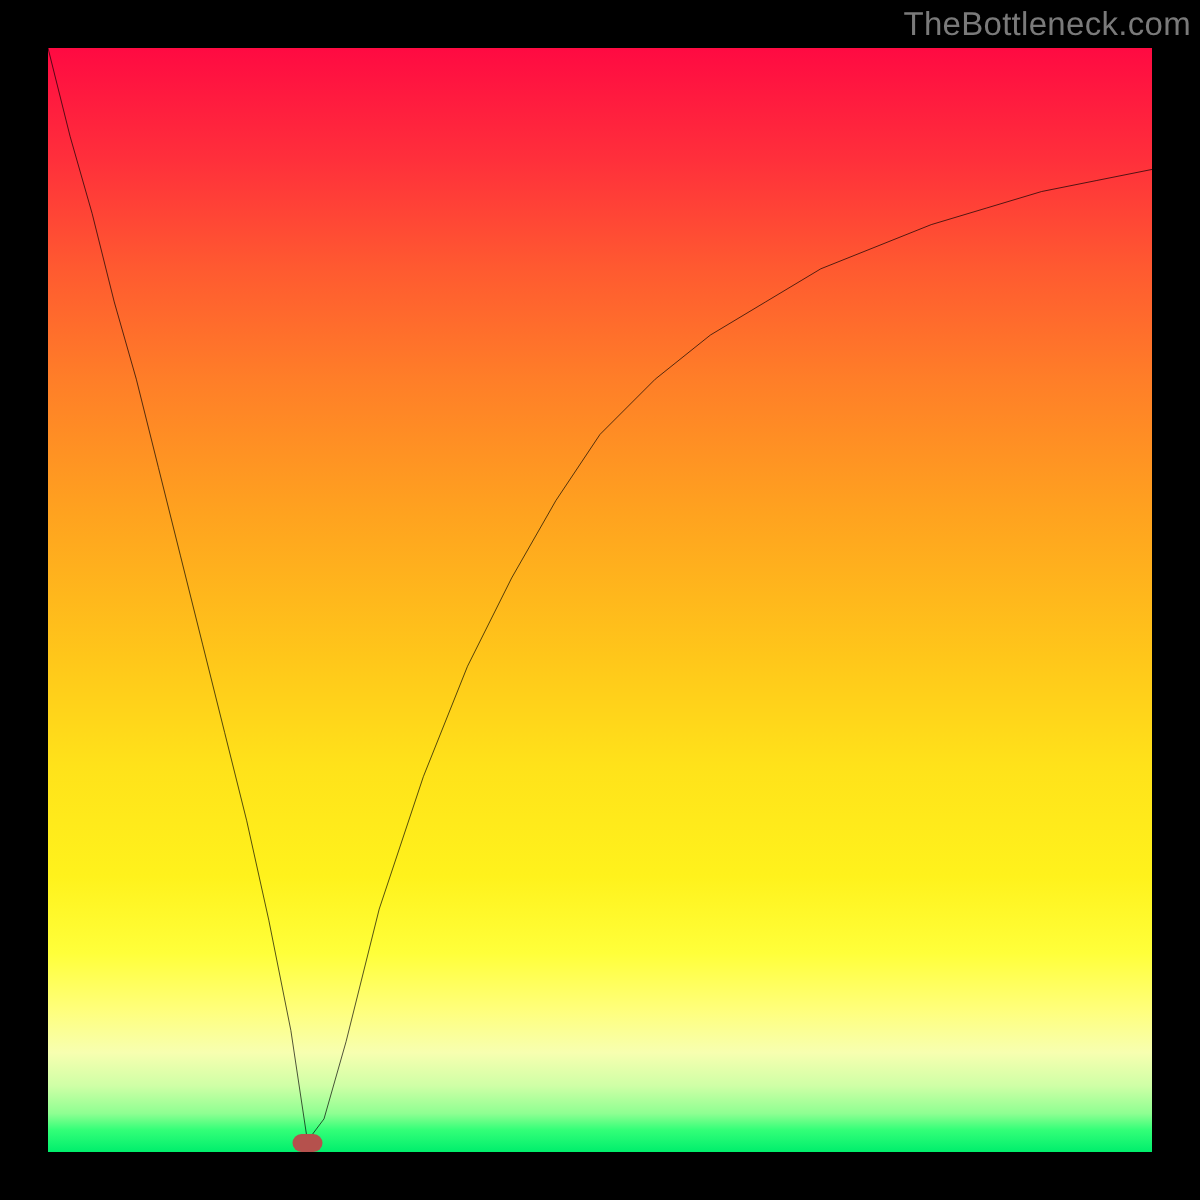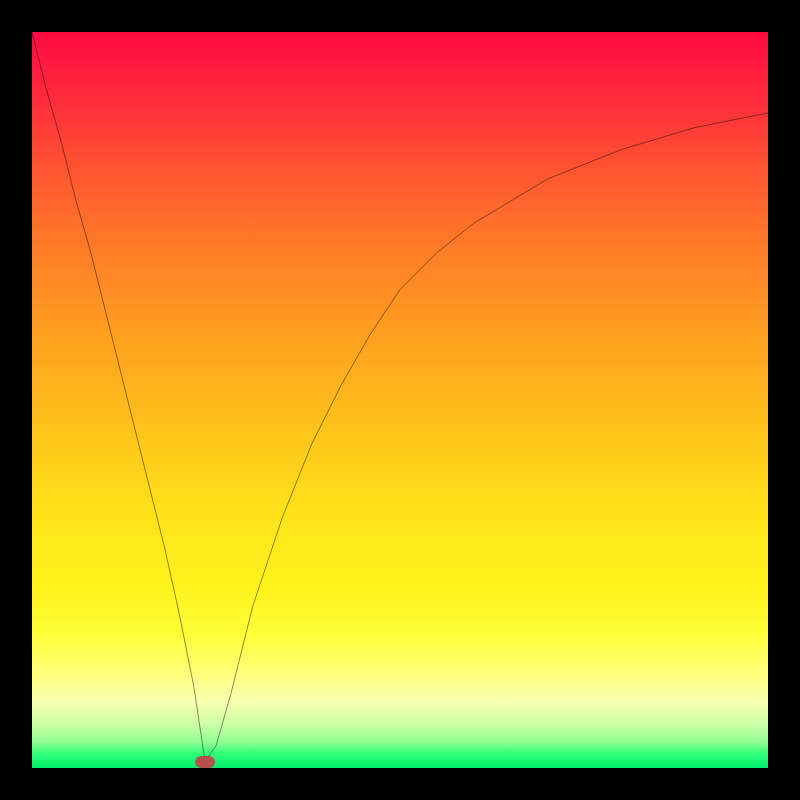--- a/index.html
+++ b/index.html
@@ -67,20 +67,21 @@
     font-family: Arial, Helvetica, sans-serif;
     font-size: 22px;
     line-height: 32px;
     letter-spacing: 0.2px;
   }
 </style>
 </head>
 <body>
 
 <div class="frame">
+  <div class="watermark">TheBottleneck.com</div>
   <div class="plot">
     <div class="gradient"></div>
     <svg class="curve" viewBox="0 0 100 100" preserveAspectRatio="none">
       <path fill="none" stroke="#000" stroke-width="0.45" stroke-linejoin="round" stroke-linecap="round" vector-effect="non-scaling-stroke" d="M0.00 0.00 L2.00 8.00 L4.00 15.00 L6.00 23.00 L8.00 30.00 L10.00 38.00 L12.00 46.00 L14.00 54.00 L16.00 62.00 L18.00 70.00 L20.00 79.00 L22.00 89.00 L23.50 99.00 L25.00 97.00 L27.00 90.00 L30.00 78.00 L34.00 66.00 L38.00 56.00 L42.00 48.00 L46.00 41.00 L50.00 35.00 L55.00 30.00 L60.00 26.00 L65.00 23.00 L70.00 20.00 L75.00 18.00 L80.00 16.00 L85.00 14.50 L90.00 13.00 L95.00 12.00 L100.00 11.00"></path>
     </svg>
     <div class="dot" style="left: 172.96px; top: 730.112px;"></div>
   </div>
 </div>
 
 </body></html>

